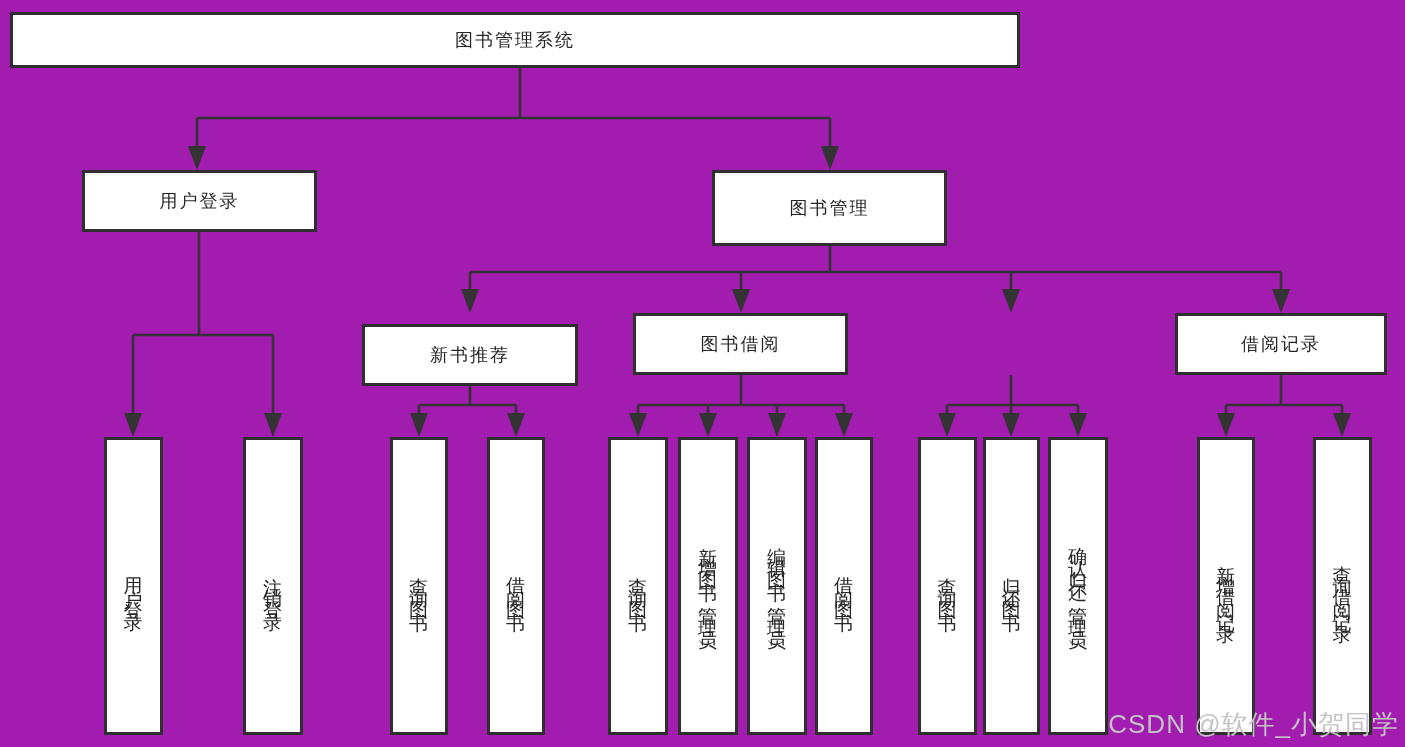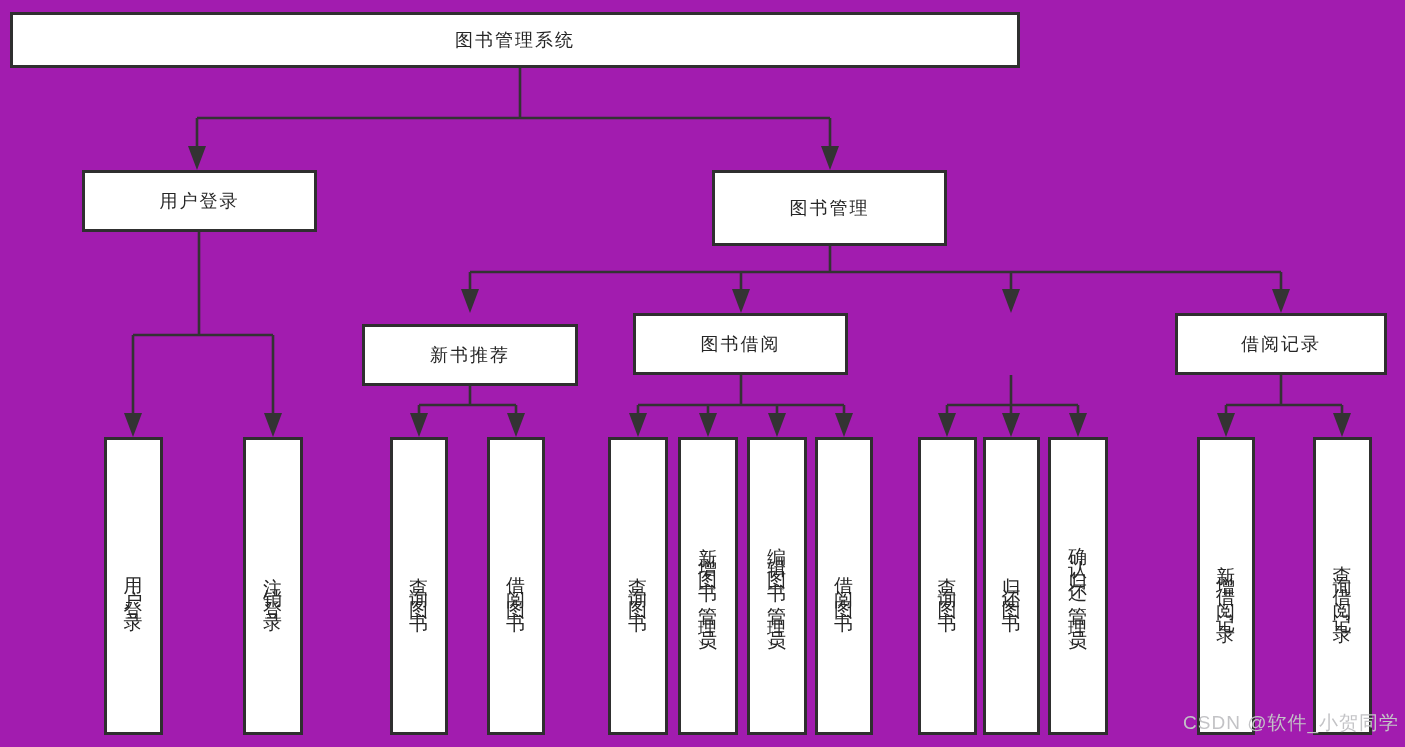--- a/index.html
+++ b/index.html
@@ -36,22 +36,22 @@
   .n-c1{left:608px;width:60px;}
   .n-c2{left:678px;width:60px;}
   .n-c3{left:747px;width:60px;}
   .n-c4{left:815px;width:58px;}
   .n-d1{left:918px;width:59px;}
   .n-d2{left:983px;width:57px;}
   .n-d3{left:1048px;width:60px;}
   .n-e1{left:1197px;width:58px;}
   .n-e2{left:1313px;width:59px;}
   .watermark{
-    position:absolute;right:6px;bottom:11px;z-index:5;
-    font-size:19px;letter-spacing:1px;color:#c3c3c6;
+    position:absolute;right:6px;bottom:5px;z-index:5;
+    font-size:26px;letter-spacing:1px;color:#c3c3c6;
   }
 </style>
 </head>
 <body>
 
 <div class="stage">
 
   <svg class="wires" width="1405" height="747" viewBox="0 0 1405 747">
     <path class="wire" d="
       M520 68 V118 M197 118 H830 M197 118 V150 M830 118 V150

